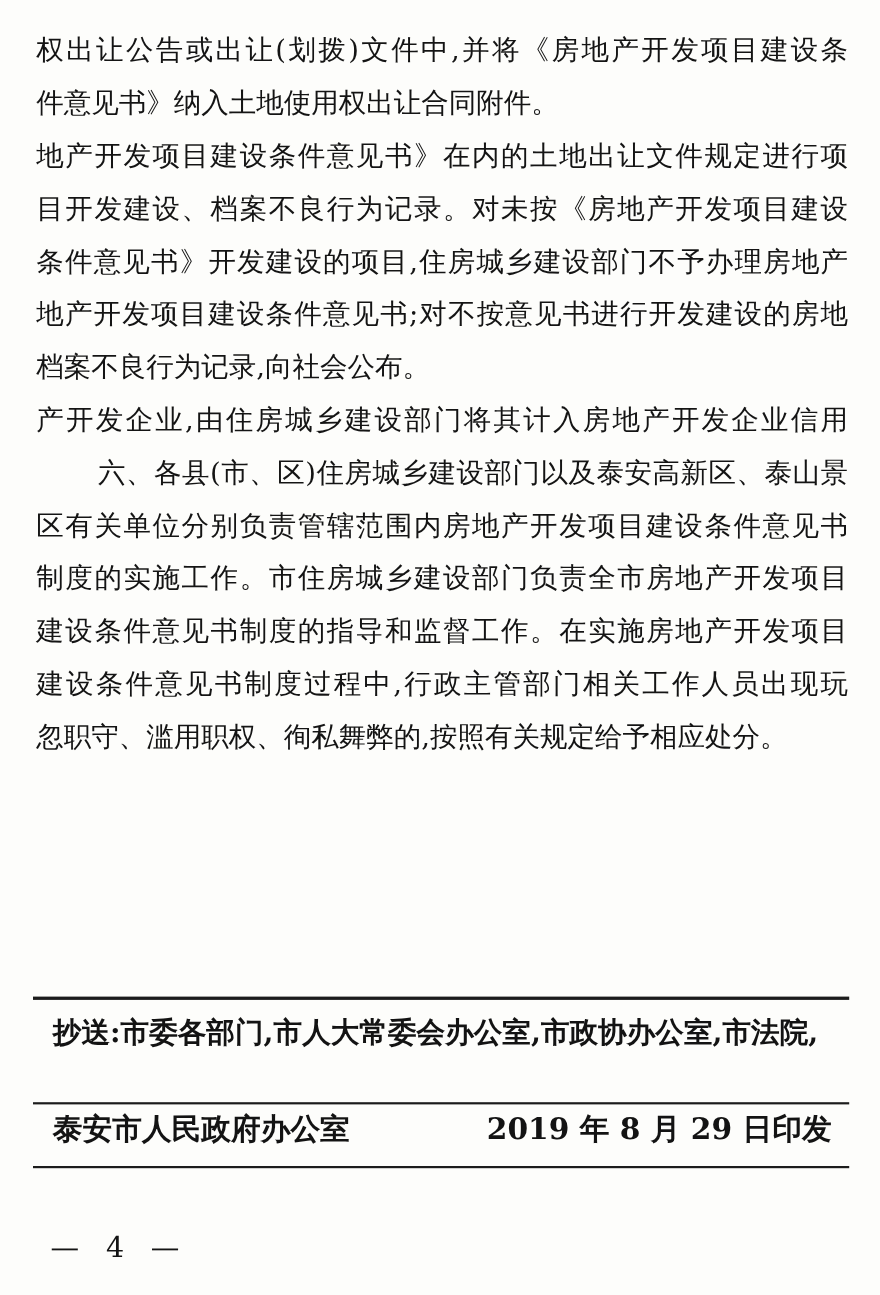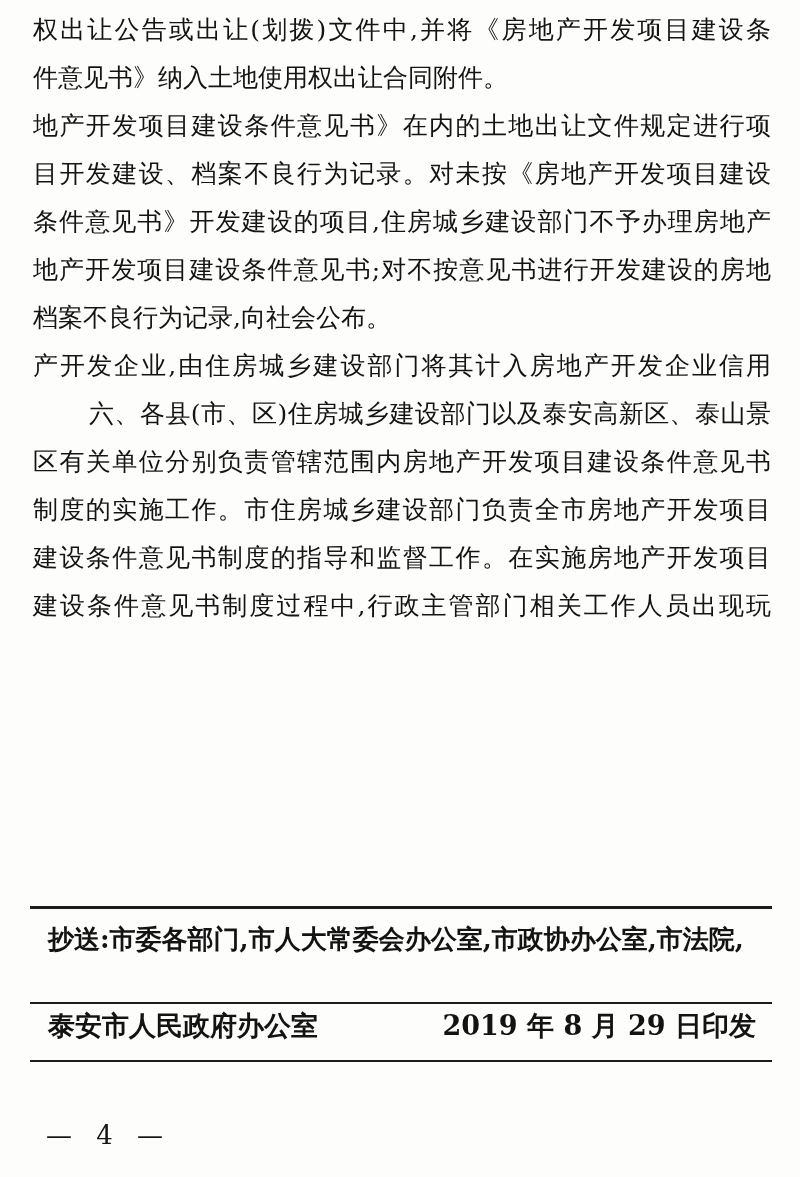--- a/index.html
+++ b/index.html
@@ -14,21 +14,21 @@
     margin: 0 auto;
     background: #fdfdfb;
     color: #161616;
     font-family: "DejaVu Serif", "Liberation Serif", serif;
     overflow: hidden;
   }
   
   .body-text {
     position: absolute;
     left: 33px;
-    top: 6px;
+    top: 22px;
     width: 738px;
   }
   .line {
     font-size: 25px;
     height: 48px;
     line-height: 48px;
     text-align: justify;
     text-align-last: justify;
     white-space: nowrap;
     color: #141414;
@@ -99,20 +99,21 @@
     <div class="line">目开发建设、档案不良行为记录。对未按《房地产开发项目建设</div>
     <div class="line">条件意见书》开发建设的项目,住房城乡建设部门不予办理房地产</div>
     <div class="line">地产开发项目建设条件意见书;对不按意见书进行开发建设的房地</div>
     <div class="line para-end">档案不良行为记录,向社会公布。</div>
     <div class="line">产开发企业,由住房城乡建设部门将其计入房地产开发企业信用</div>
     <div class="line para-start">六、各县(市、区)住房城乡建设部门以及泰安高新区、泰山景</div>
     <div class="line">区有关单位分别负责管辖范围内房地产开发项目建设条件意见书</div>
     <div class="line">制度的实施工作。市住房城乡建设部门负责全市房地产开发项目</div>
     <div class="line">建设条件意见书制度的指导和监督工作。在实施房地产开发项目</div>
     <div class="line">建设条件意见书制度过程中,行政主管部门相关工作人员出现玩</div>
+    <div class="line para-end">忽职守、滥用职权、徇私舞弊的,按照有关规定给予相应处分。</div>
   </div>
 
   <div class="rule rule-top"></div>
 
   <div class="cc-block">
     <div class="cc-line1"><span>抄送:</span><span>市委各部门,市人大常委会办公室,市政协办公室,市法院,</span></div>
   </div>
 
   <div class="rule rule-mid"></div>
 

